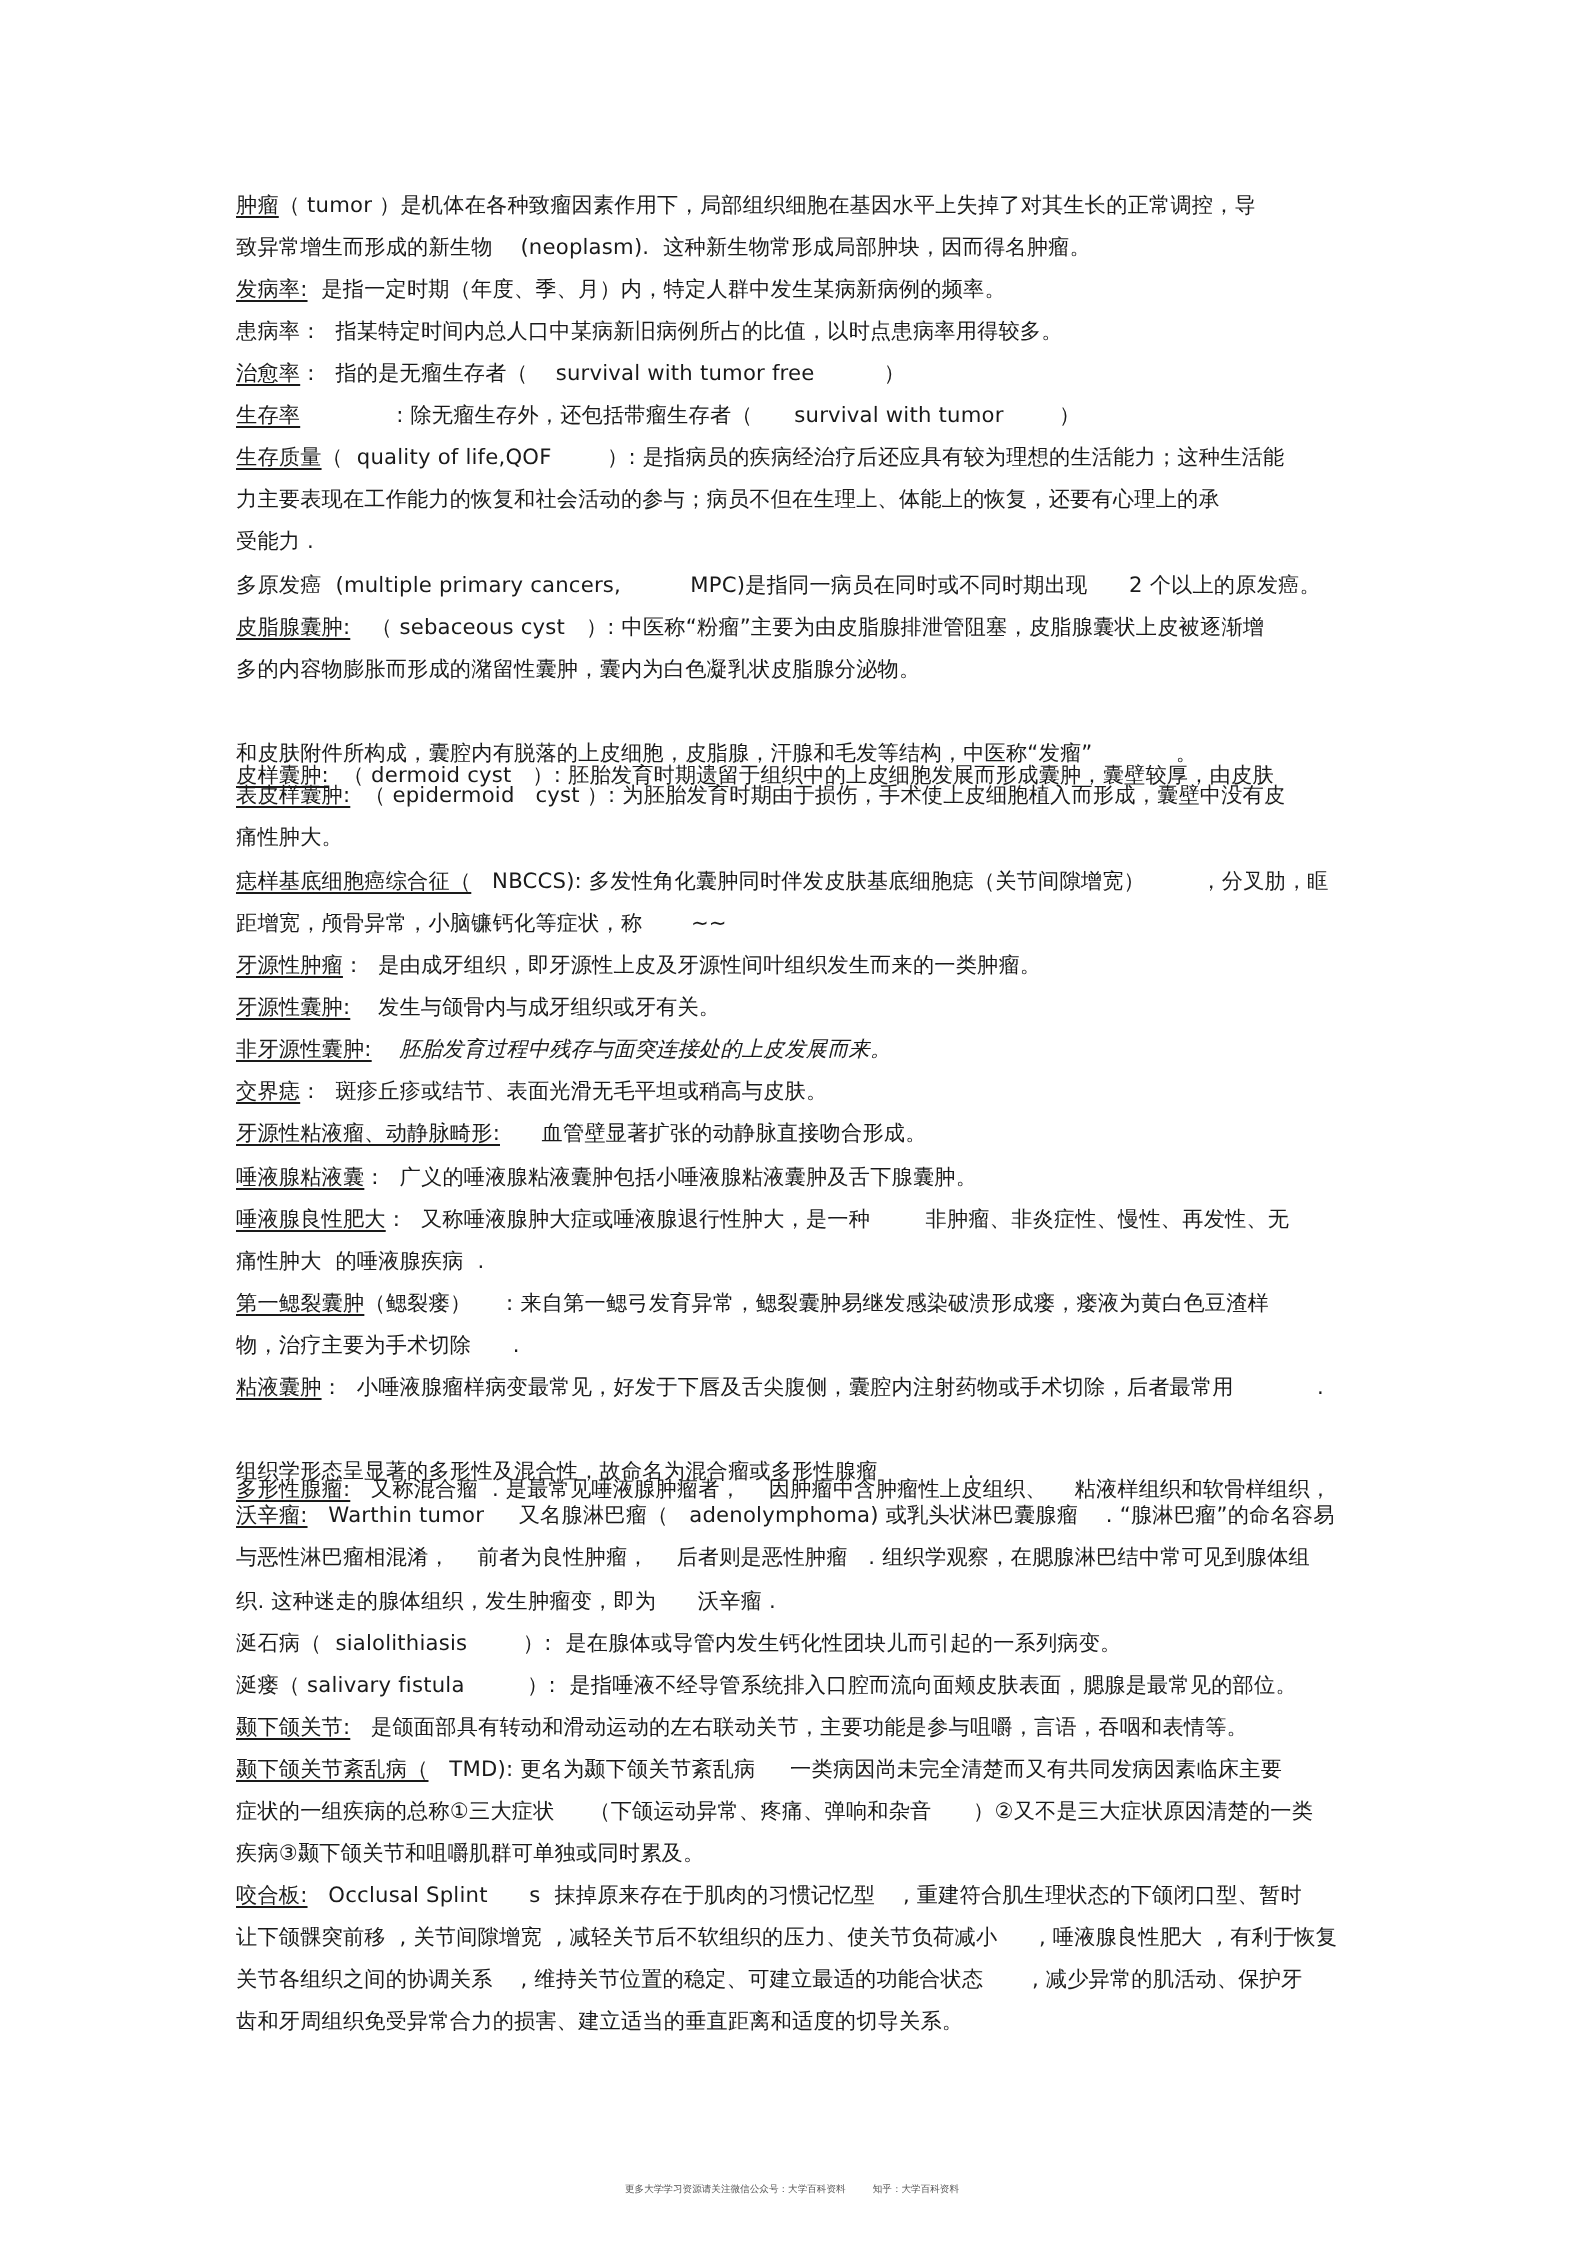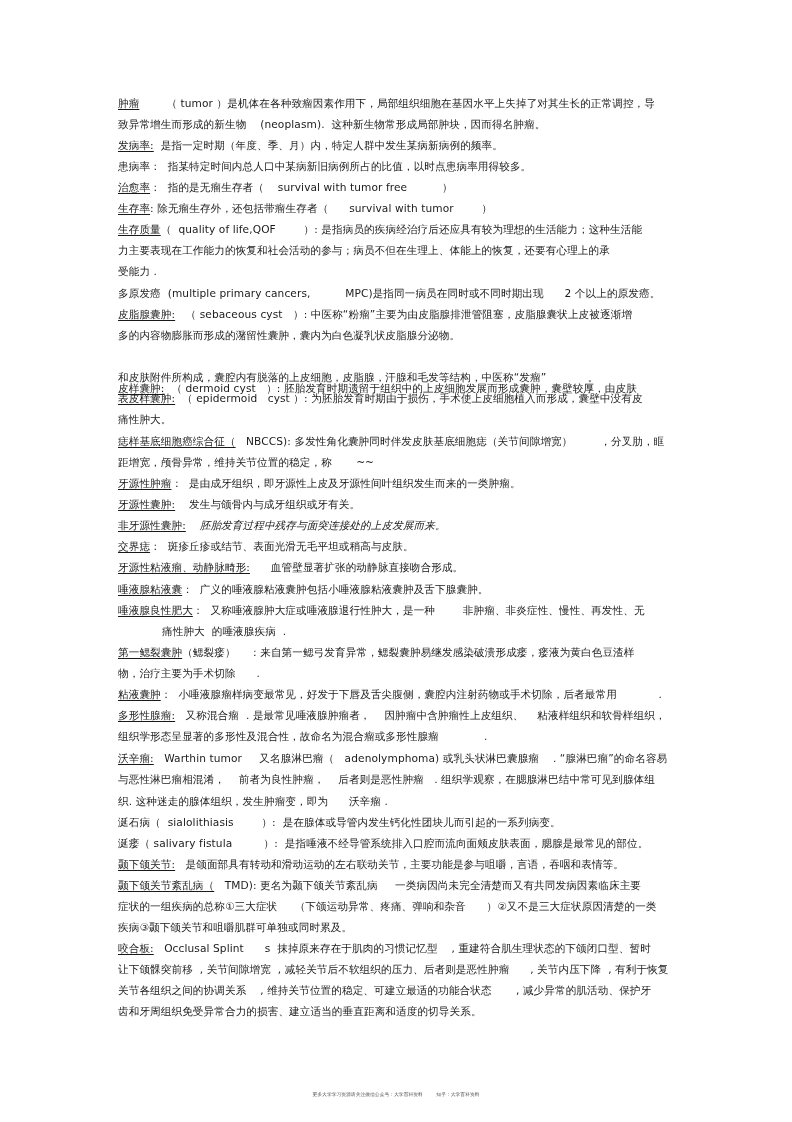--- a/index.html
+++ b/index.html
@@ -9,62 +9,62 @@
   .line { position:absolute; left:0; white-space:nowrap; font-size:10.6px; line-height:14px; letter-spacing:0.1px; }
   .term { text-decoration:underline; text-decoration-thickness:1px; text-underline-offset:2px; }
   .footer { position:absolute; top:1091px; left:0; width:792px; text-align:center;
             font-size:4.8px; color:#555; white-space:nowrap; }
   .footer span { margin:0 6px; }
 </style>
 </head>
 <body>
 
 <div class="page" id="page">
-    <div class="line" style="top: 0px;"><span class="term">肿瘤</span><span style="white-space: pre; padding-left: 27px;">（ tumor ）是机体在各种致瘤因素作用下，局部组织细胞在基因水平上失掉了对其生长的正常调控，导</span></div>
+    <div class="line" style="top: 0px;"><span class="term">肿瘤</span><span style="white-space: pre;">（ tumor ）是机体在各种致瘤因素作用下，局部组织细胞在基因水平上失掉了对其生长的正常调控，导</span></div>
     <div class="line" style="top: 21px;"><span style="white-space: pre;">致异常增生而形成的新生物    (neoplasm).  这种新生物常形成局部肿块，因而得名肿瘤。</span></div>
     <div class="line" style="top: 42px;"><span class="term">发病率:</span><span style="white-space: pre;">  是指一定时期（年度、季、月）内，特定人群中发生某病新病例的频率。</span></div>
     <div class="line" style="top: 63px;"><span style="white-space: pre;">患病率：  指某特定时间内总人口中某病新旧病例所占的比值，以时点患病率用得较多。</span></div>
     <div class="line" style="top: 84px;"><span class="term">治愈率</span><span style="white-space: pre;">：  指的是无瘤生存者（    survival with tumor free          ）</span></div>
-    <div class="line" style="top: 105px;"><span class="term">生存率</span><span style="white-space: pre;">: 除无瘤生存外，还包括带瘤生存者（      survival with tumor        ）</span></div>
+    <div class="line" style="top: 105px;"><span class="term">生存率</span><span style="white-space: pre; margin-left: 48px;">: 除无瘤生存外，还包括带瘤生存者（      survival with tumor        ）</span></div>
     <div class="line" style="top: 126px;"><span class="term">生存质量</span><span style="white-space: pre;">（  quality of life,QOF        ）: 是指病员的疾病经治疗后还应具有较为理想的生活能力；这种生活能</span></div>
     <div class="line" style="top: 147px;"><span style="white-space: pre;">力主要表现在工作能力的恢复和社会活动的参与；病员不但在生理上、体能上的恢复，还要有心理上的承</span></div>
     <div class="line" style="top: 168px;"><span style="white-space: pre;">受能力 .</span></div>
     <div class="line" style="top: 190px;"><span style="white-space: pre;">多原发癌  (multiple primary cancers,          MPC)是指同一病员在同时或不同时期出现      2 个以上的原发癌。</span></div>
     <div class="line" style="top: 211px;"><span class="term">皮脂腺囊肿:</span><span style="white-space: pre;">   （ sebaceous cyst   ）: 中医称“粉瘤”主要为由皮脂腺排泄管阻塞，皮脂腺囊状上皮被逐渐增</span></div>
     <div class="line" style="top: 232px;"><span style="white-space: pre;">多的内容物膨胀而形成的潴留性囊肿，囊内为白色凝乳状皮脂腺分泌物。</span></div>
     <div class="line" style="top: 253px; margin-top: 32px;"><span class="term">皮样囊肿:</span><span style="white-space: pre;">  （ dermoid cyst   ）: 胚胎发育时期遗留于组织中的上皮细胞发展而形成囊肿，囊壁较厚，由皮肤</span></div>
     <div class="line" style="top: 274px;"><span style="white-space: pre;">和皮肤附件所构成，囊腔内有脱落的上皮细胞，皮脂腺，汗腺和毛发等结构，中医称“发瘤”            。</span></div>
     <div class="line" style="top: 295px;"><span class="term">表皮样囊肿:</span><span style="white-space: pre;">  （ epidermoid   cyst ）: 为胚胎发育时期由于损伤，手术使上皮细胞植入而形成，囊壁中没有皮</span></div>
     <div class="line" style="top: 316px;"><span style="white-space: pre;">痛性肿大。</span></div>
     <div class="line" style="top: 338px;"><span class="term">痣样基底细胞癌综合征（</span><span style="white-space: pre;">   NBCCS): 多发性角化囊肿同时伴发皮肤基底细胞痣（关节间隙增宽）        ，分叉肋，眶</span></div>
-    <div class="line" style="top: 359px;"><span style="white-space: pre;">距增宽，颅骨异常，维持关节位置的稳定，称       ~~</span></div>
+    <div class="line" style="top: 359px;"><span style="white-space: pre;">距增宽，颅骨异常，小脑镰钙化等症状，称       ~~</span></div>
     <div class="line" style="top: 380px;"><span class="term">牙源性肿瘤</span><span style="white-space: pre;">：  是由成牙组织，即牙源性上皮及牙源性间叶组织发生而来的一类肿瘤。</span></div>
     <div class="line" style="top: 401px;"><span class="term">牙源性囊肿:</span><span style="white-space: pre;">    发生与颌骨内与成牙组织或牙有关。</span></div>
     <div class="line" style="top: 422px;"><span class="term">非牙源性囊肿:</span><span style="white-space: pre; font-style: italic;">    胚胎发育过程中残存与面突连接处的上皮发展而来。</span></div>
     <div class="line" style="top: 443px;"><span class="term">交界痣</span><span style="white-space: pre;">：  斑疹丘疹或结节、表面光滑无毛平坦或稍高与皮肤。</span></div>
     <div class="line" style="top: 464px;"><span class="term">牙源性粘液瘤、动静脉畸形:</span><span style="white-space: pre;">      血管壁显著扩张的动静脉直接吻合形成。</span></div>
     <div class="line" style="top: 486px;"><span class="term">唾液腺粘液囊</span><span style="white-space: pre;">：  广义的唾液腺粘液囊肿包括小唾液腺粘液囊肿及舌下腺囊肿。</span></div>
     <div class="line" style="top: 507px;"><span class="term">唾液腺良性肥大</span><span style="white-space: pre;">：  又称唾液腺肿大症或唾液腺退行性肿大，是一种        非肿瘤、非炎症性、慢性、再发性、无</span></div>
-    <div class="line" style="top: 528px;"><span style="white-space: pre; margin-left: 44px;">痛性肿大  的唾液腺疾病  .</span></div>
+    <div class="line" style="top: 528px;"><span style="white-space: pre;">痛性肿大  的唾液腺疾病  .</span></div>
     <div class="line" style="top: 549px;"><span class="term">第一鳃裂囊肿</span><span style="white-space: pre;">（鳃裂瘘）    ：来自第一鳃弓发育异常，鳃裂囊肿易继发感染破溃形成瘘，瘘液为黄白色豆渣样</span></div>
     <div class="line" style="top: 570px;"><span style="white-space: pre;">物，治疗主要为手术切除      .</span></div>
     <div class="line" style="top: 591px;"><span class="term">粘液囊肿</span><span style="white-space: pre;">：  小唾液腺瘤样病变最常见，好发于下唇及舌尖腹侧，囊腔内注射药物或手术切除，后者最常用            .</span></div>
-    <div class="line" style="top: 612px;"><span class="term">多形性腺瘤:</span><span style="white-space: pre;">   又称混合瘤  . 是最常见唾液腺肿瘤者，    因肿瘤中含肿瘤性上皮组织、    粘液样组织和软骨样组织，</span></div>
+    <div class="line" style="top: 642px;"><span class="term">多形性腺瘤:</span><span style="white-space: pre;">   又称混合瘤  . 是最常见唾液腺肿瘤者，    因肿瘤中含肿瘤性上皮组织、    粘液样组织和软骨样组织，</span></div>
     <div class="line" style="top: 633px;"><span style="white-space: pre;">组织学形态呈显著的多形性及混合性，故命名为混合瘤或多形性腺瘤             .</span></div>
     <div class="line" style="top: 655px;"><span class="term">沃辛瘤:</span><span style="white-space: pre; text-align: center;">   Warthin tumor     又名腺淋巴瘤（   adenolymphoma) 或乳头状淋巴囊腺瘤    . “腺淋巴瘤”的命名容易</span></div>
     <div class="line" style="top: 676px;"><span style="white-space: pre;">与恶性淋巴瘤相混淆，    前者为良性肿瘤，    后者则是恶性肿瘤   . 组织学观察，在腮腺淋巴结中常可见到腺体组</span></div>
     <div class="line" style="top: 698px;"><span style="white-space: pre;">织. 这种迷走的腺体组织，发生肿瘤变，即为      沃辛瘤 .</span></div>
     <div class="line" style="top: 719px;"><span style="white-space: pre;">涎石病（  sialolithiasis        ）:  是在腺体或导管内发生钙化性团块儿而引起的一系列病变。</span></div>
     <div class="line" style="top: 740px;"><span style="white-space: pre;">涎瘘（ salivary fistula         ）:  是指唾液不经导管系统排入口腔而流向面颊皮肤表面，腮腺是最常见的部位。</span></div>
     <div class="line" style="top: 761px;"><span class="term">颞下颌关节:</span><span style="white-space: pre;">   是颌面部具有转动和滑动运动的左右联动关节，主要功能是参与咀嚼，言语，吞咽和表情等。</span></div>
     <div class="line" style="top: 782px;"><span class="term">颞下颌关节紊乱病（</span><span style="white-space: pre;">   TMD): 更名为颞下颌关节紊乱病     一类病因尚未完全清楚而又有共同发病因素临床主要</span></div>
     <div class="line" style="top: 803px;"><span style="white-space: pre;">症状的一组疾病的总称①三大症状     （下颌运动异常、疼痛、弹响和杂音      ）②又不是三大症状原因清楚的一类</span></div>
     <div class="line" style="top: 824px;"><span style="white-space: pre;">疾病③颞下颌关节和咀嚼肌群可单独或同时累及。</span></div>
     <div class="line" style="top: 845px;"><span class="term">咬合板:</span><span style="white-space: pre;">   Occlusal Splint      s  抹掉原来存在于肌肉的习惯记忆型    , 重建符合肌生理状态的下颌闭口型、暂时</span></div>
-    <div class="line" style="top: 866px;"><span style="white-space: pre;">让下颌髁突前移  , 关节间隙增宽  , 减轻关节后不软组织的压力、后者则是恶性肿瘤      , 关节内压下降  , 有利于恢复</span></div>
+    <div class="line" style="top: 866px;"><span style="white-space: pre;">让下颌髁突前移  , 关节间隙增宽  , 减轻关节后不软组织的压力、使关节负荷减小      , 唾液腺良性肥大  , 有利于恢复</span></div>
     <div class="line" style="top: 887px;"><span style="white-space: pre;">关节各组织之间的协调关系    , 维持关节位置的稳定、可建立最适的功能合状态       , 减少异常的肌活动、保护牙</span></div>
     <div class="line" style="top: 908px;"><span style="white-space: pre;">齿和牙周组织免受异常合力的损害、建立适当的垂直距离和适度的切导关系。</span></div>
   </div>
 
 <div class="footer">
   <span>更多大学学习资源请关注微信公众号：大学百科资料</span>
   <span>知乎：大学百科资料</span>
 </div>
 
 </body></html>

